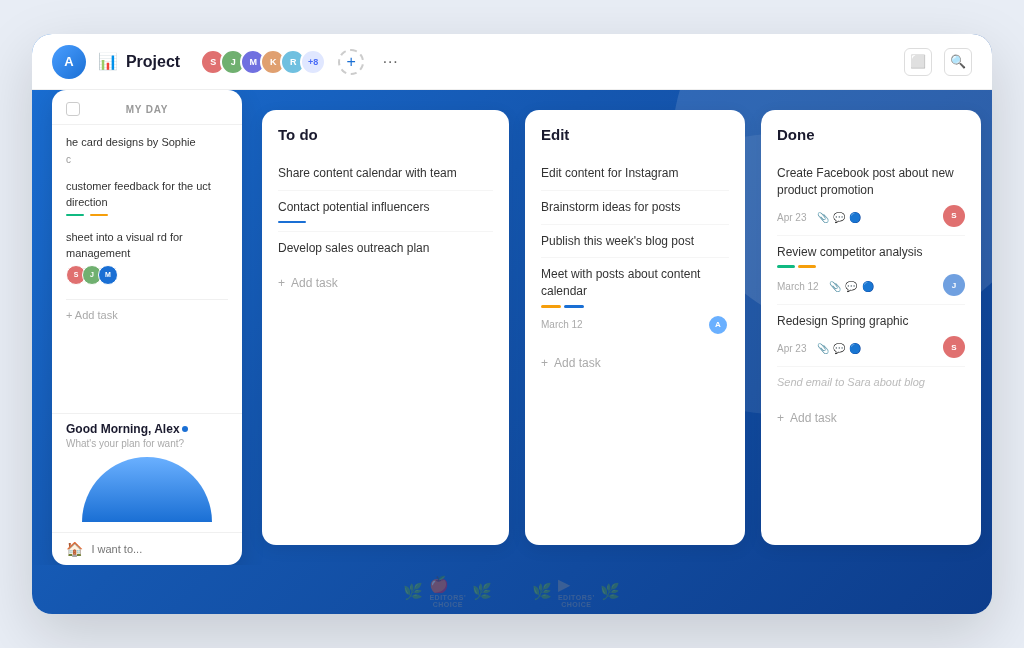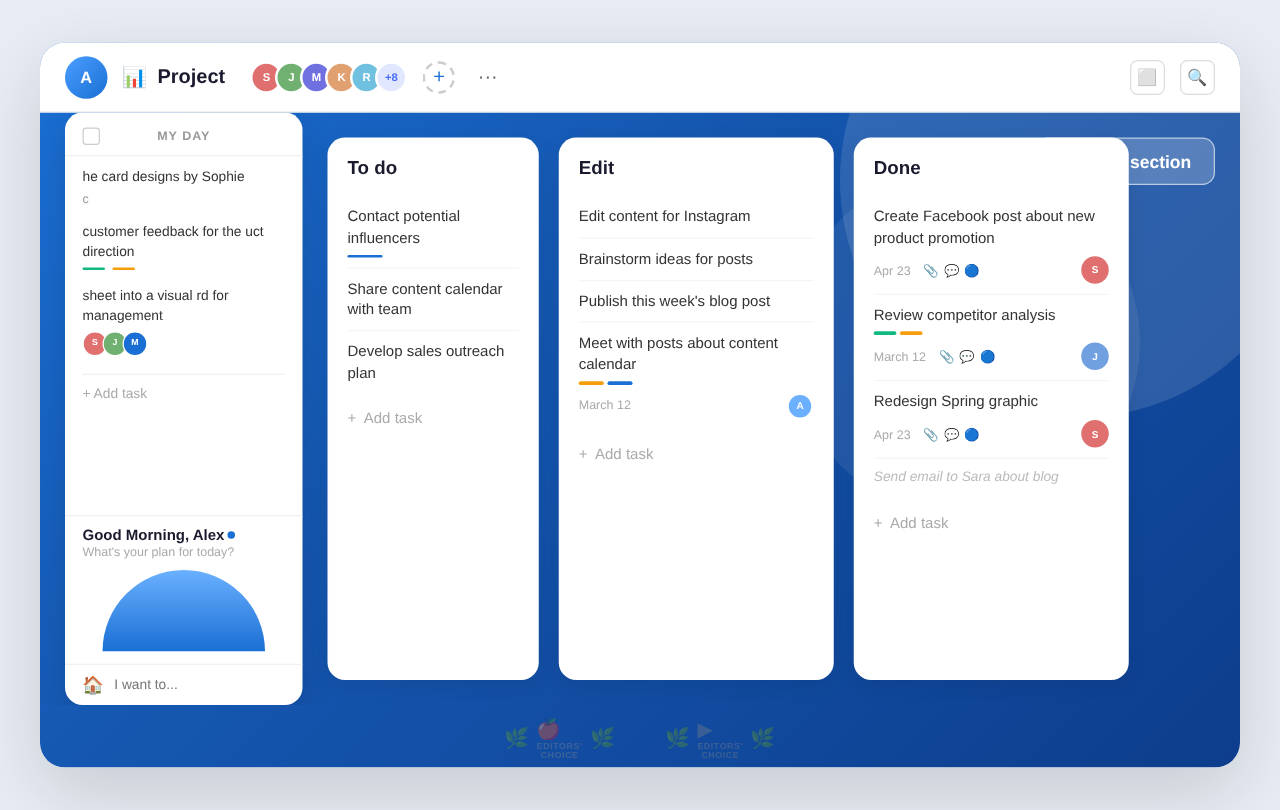--- a/index.html
+++ b/index.html
@@ -343,21 +343,21 @@
       display: flex;
       gap: 16px;
       padding-left: 210px;
       flex: 1;
     }
 
     .kanban-col {
       background: white;
       border-radius: 14px;
       padding: 16px;
-      width: 169px;
+      width: 247px;
       flex-shrink: 0;
       box-shadow: 0 4px 16px rgba(0,0,0,0.08);
       display: flex;
       flex-direction: column;
       max-height: 100%;
       overflow: hidden;
     }
 
     .kanban-col-wide {
       width: 220px;
@@ -605,43 +605,43 @@
         <div class="myday-task" style="border-top:1px solid #f0f0f0;padding-top:8px;">
           <div class="myday-task-text" style="color:#aaa;">+ Add task</div>
         </div>
       </div>
 
       <div class="morning-greeting">
         <div class="good-morning">
           <span>Good Morning, Alex</span>
           <span class="dot-blue"></span>
         </div>
-        <div class="plan-text">What's your plan for today?</div>
+        <div class="plan-text">What's your plan for want?</div>
         <div class="half-circle"></div>
       </div>
 
       <div class="bottom-bar">
         <span class="home-icon">🏠</span>
         <input class="i-want-input" type="text" placeholder="I want to..." style="">
         <span class="ai-icon">💡</span>
       </div>
     </div>
 
     <div class="kanban-area">
 
       <div class="kanban-col">
         <div class="col-header">To do</div>
 
         <div class="task-item">
+          <div class="task-text">Share content calendar with team</div>
+        </div>
+
+        <div class="task-item">
           <div class="task-text">Contact potential influencers</div>
           <div class="task-underline underline-blue"></div>
-        </div>
-
-        <div class="task-item">
-          <div class="task-text">Share content calendar with team</div>
         </div>
 
         <div class="task-item">
           <div class="task-text">Develop sales outreach plan</div>
         </div>
 
         <button class="add-task-btn">
           <span>+</span>
           <span>Add task</span>
         </button>

